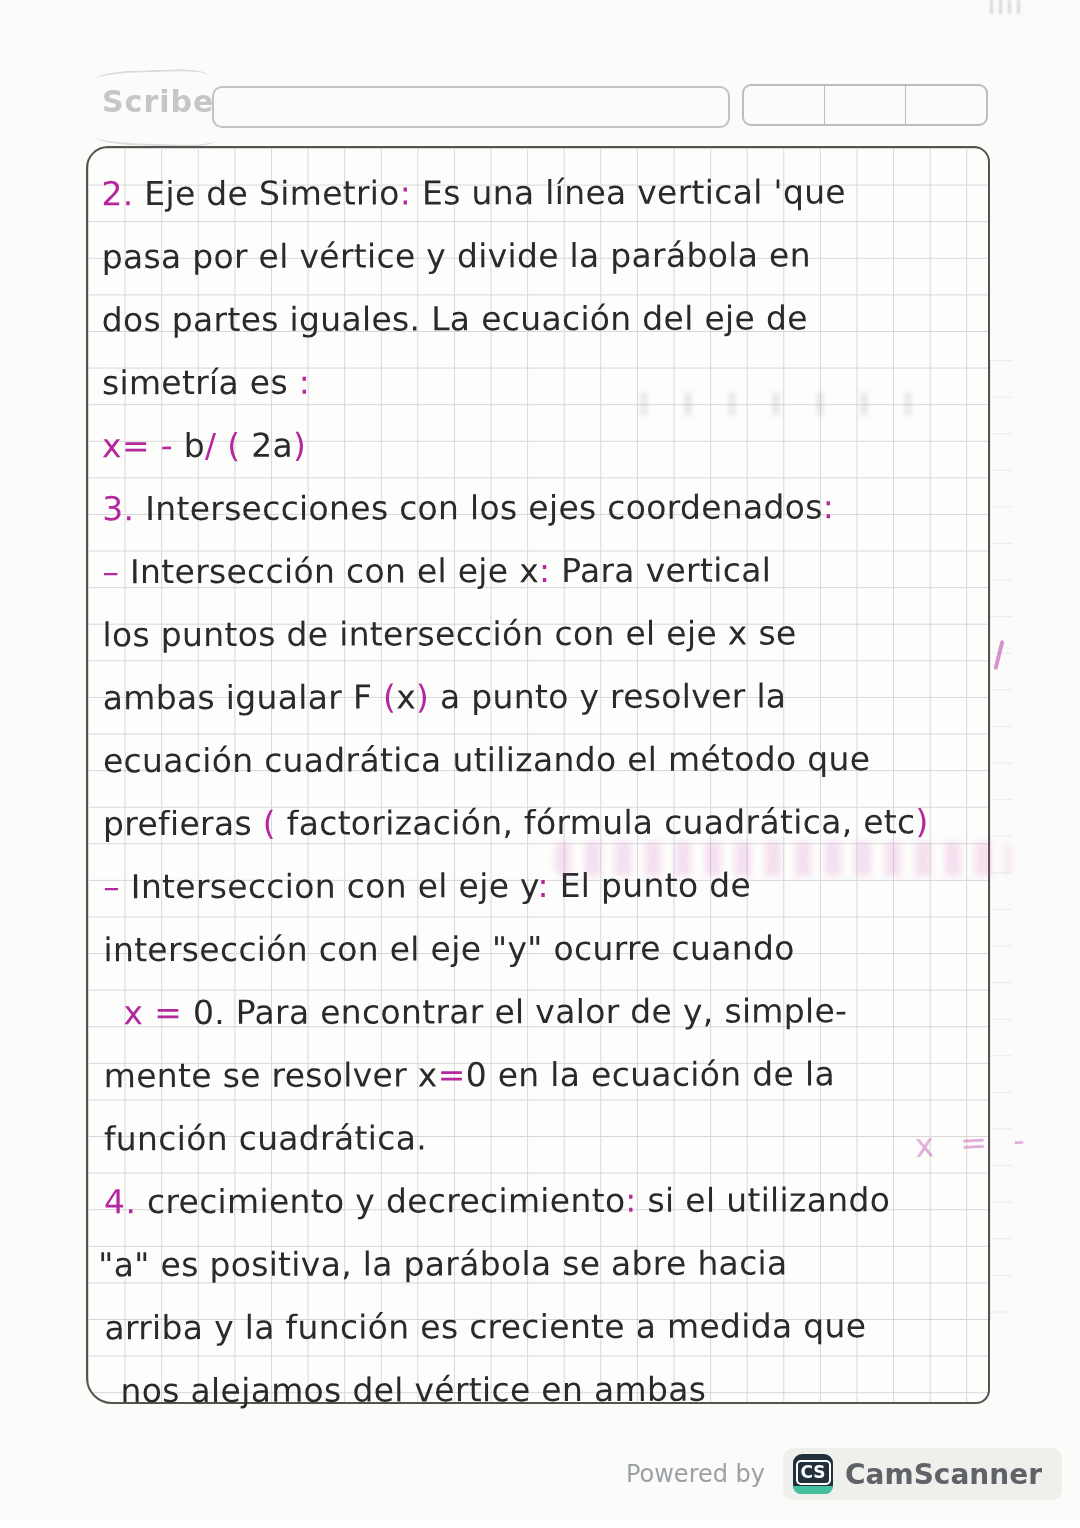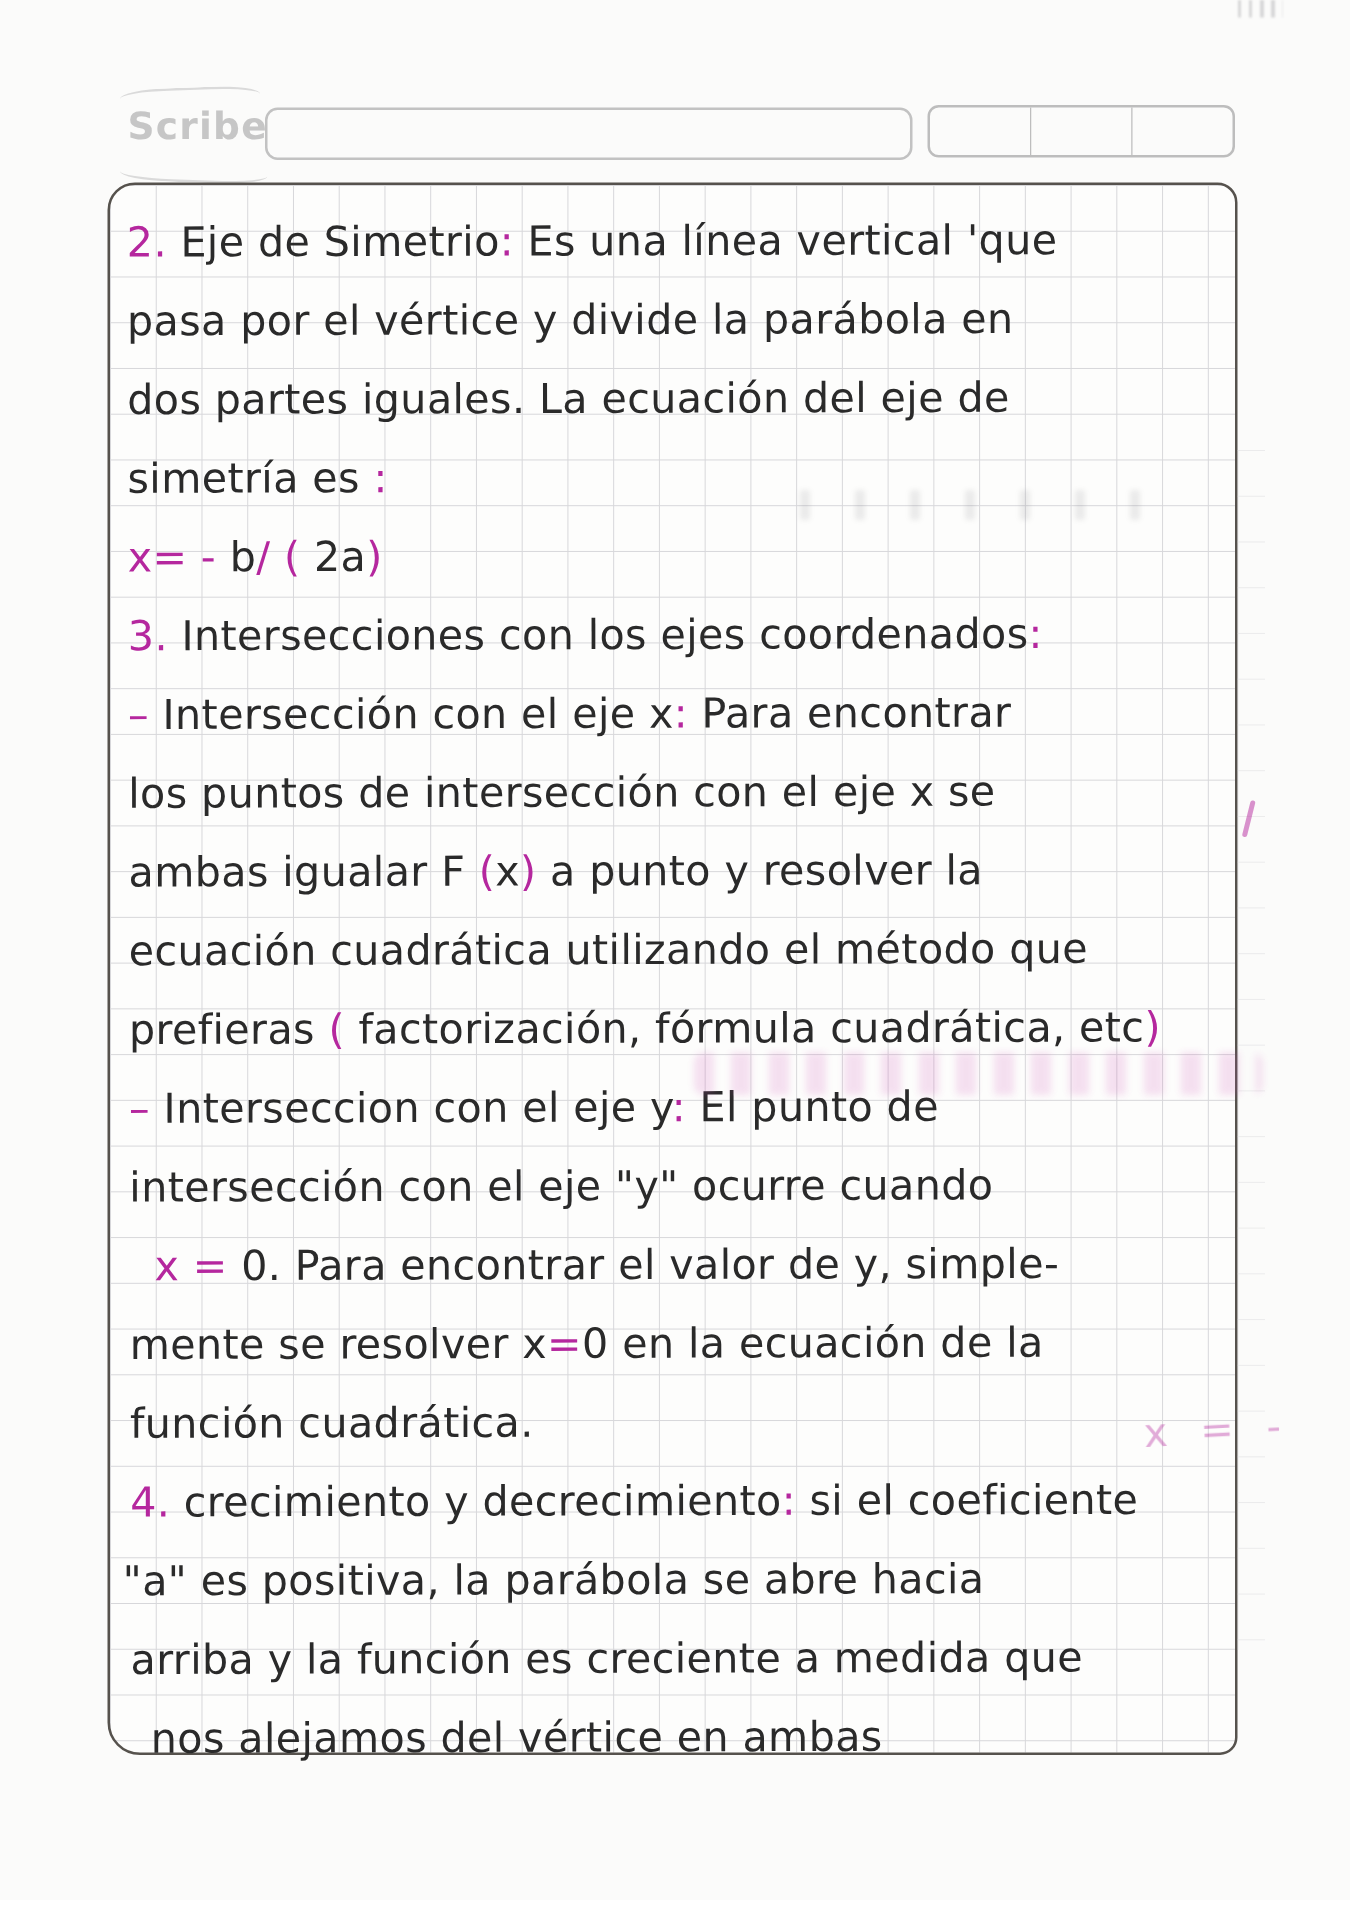--- a/index.html
+++ b/index.html
@@ -141,36 +141,46 @@
   <div class="frame grid-bg"></div>
   <div class="grid-strip grid-bg"></div>
 
   <div class="text-layer" id="handwriting">
       <div class="hand"><span class="pink">2.</span><span class="ink"> Eje de Simetrio</span><span class="pink">:</span><span class="ink"> Es una línea vertical 'que</span></div>
       <div class="hand"><span class="ink">pasa por el vértice y divide la parábola en</span></div>
       <div class="hand"><span class="ink">dos partes iguales. La ecuación del eje de</span></div>
       <div class="hand"><span class="ink">simetría es </span><span class="pink">:</span></div>
       <div class="hand"><span class="pink">x= - </span><span class="ink">b</span><span class="pink">/ ( </span><span class="ink">2a</span><span class="pink">)</span></div>
       <div class="hand"><span class="pink">3.</span><span class="ink"> Intersecciones con los ejes coordenados</span><span class="pink">:</span></div>
-      <div class="hand"><span class="pink">– </span><span class="ink">Intersección con el eje x</span><span class="pink">:</span><span class="ink"> Para encontrar</span></div>
+      <div class="hand"><span class="pink">– </span><span class="ink">Intersección con el eje x</span><span class="pink">:</span><span class="ink"> Para vertical</span></div>
       <div class="hand"><span class="ink">los puntos de intersección con el eje x se</span></div>
       <div class="hand"><span class="ink">ambas igualar F </span><span class="pink">(</span><span class="ink">x</span><span class="pink">)</span><span class="ink"> a punto y resolver la</span></div>
       <div class="hand"><span class="ink">ecuación cuadrática utilizando el método que</span></div>
       <div class="hand"><span class="ink">prefieras </span><span class="pink">(</span><span class="ink"> factorización, fórmula cuadrática, etc</span><span class="pink">)</span></div>
       <div class="hand"><span class="pink">– </span><span class="ink">Interseccion con el eje y</span><span class="pink">:</span><span class="ink"> El punto de</span></div>
       <div class="hand"><span class="ink">intersección con el eje "y" ocurre cuando</span></div>
       <div class="hand" style="margin-left: 20px;"><span class="pink">x = </span><span class="ink">0. Para encontrar el valor de y, simple-</span></div>
       <div class="hand"><span class="ink">mente se resolver x</span><span class="pink">=</span><span class="ink">0 en la ecuación de la</span></div>
       <div class="hand"><span class="ink">función cuadrática.</span></div>
-      <div class="hand"><span class="pink">4.</span><span class="ink"> crecimiento y decrecimiento</span><span class="pink">:</span><span class="ink"> si el coeficiente</span></div>
+      <div class="hand"><span class="pink">4.</span><span class="ink"> crecimiento y decrecimiento</span><span class="pink">:</span><span class="ink"> si el utilizando</span></div>
       <div class="hand" style="margin-left: -6px;"><span class="ink">"a" es positiva, la parábola se abre hacia</span></div>
       <div class="hand"><span class="ink">arriba y la función es creciente a medida que</span></div>
       <div class="hand" style="margin-left: 16px;"><span class="ink">nos alejamos del vértice en ambas</span></div>
     </div>
 
   <div class="artifact-pencil"></div>
   <div class="artifact-bleed-row"></div>
   <div class="artifact-mirror">- = x</div>
   <div class="artifact-tick"></div>
   <div class="artifact-corner"></div>
 
+  <div class="footer">
+    <span class="powered-by">Powered by</span>
+    <span class="cs-badge">
+      <span class="cs-icon">
+        <span class="teal"></span>
+        <span class="cs-text">CS</span>
+      </span>
+      <span class="cs-name">CamScanner</span>
+    </span>
+  </div>
 
 </div>
 
 </body></html>

